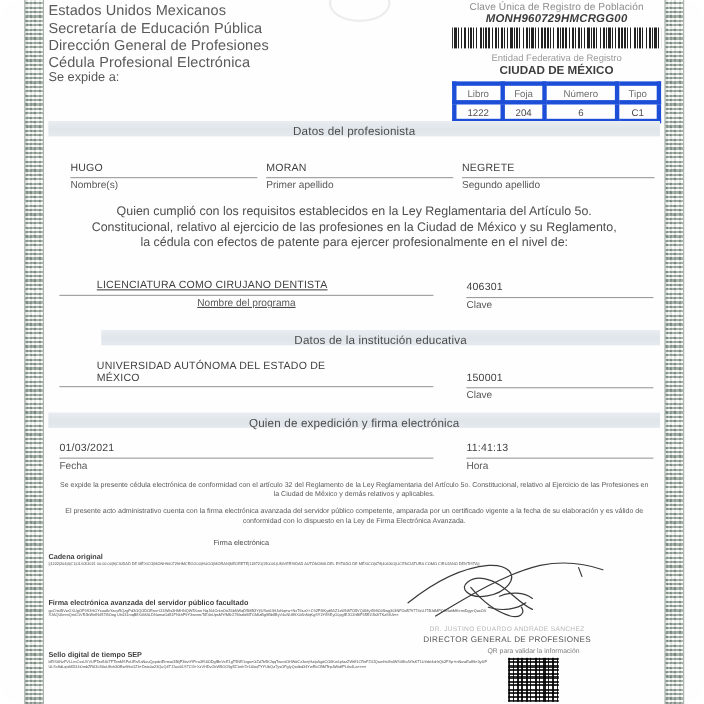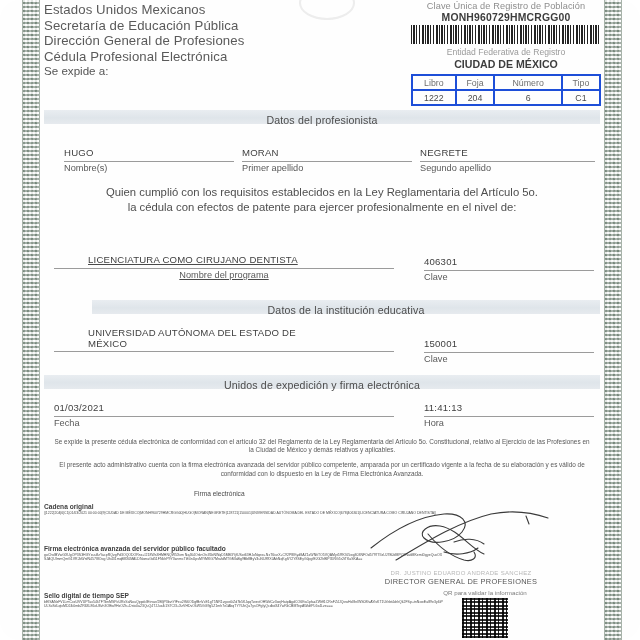--- a/index.html
+++ b/index.html
@@ -33,33 +33,33 @@
     white-space:nowrap;
   }
   .emblem{
     position:absolute;left:255px;top:-14px;width:52px;height:30px;
     border:2px solid #dcdcdc;border-radius:50%;opacity:.5;
   }
 
   
   .curp{position:absolute;right:-1px;top:1px;width:190px;text-align:center;}
   .curp .lbl{font-size:9.2px;color:#8d8d8d;letter-spacing:.1px;}
-  .curp .val{font-size:10.4px;font-weight:bold;color:#3d3d3d;margin-top:1px;letter-spacing:.2px;}
+  .curp .val{font-size:10.4px;font-weight:bold;color:#3d3d3d;margin-top:1px;letter-spacing:.2px;font-style:italic;}
   .barcode{
     height:19px;margin:2px 0 3px 0;
     background:repeating-linear-gradient(90deg,
       #222 0 1px,#fff 1px 2px,#222 2px 4px,#fff 4px 5px,
       #222 5px 6px,#fff 6px 8px,#222 8px 9px,#fff 9px 11px,
       #222 11px 13px,#fff 13px 14px);
   }
   .curp .lbl2{font-size:8.6px;color:#9a9a9a;}
   .curp .entidad{font-size:10.6px;font-weight:bold;color:#3d3d3d;margin:1px 0 4px 0;}
   table.libro{width:100%;border-collapse:collapse;}
   table.libro td{
-    border:2px solid #1d4ed8;font-size:8.8px;text-align:center;
+    border:4px solid #1d4ed8;font-size:8.8px;text-align:center;
     padding:1.5px 0;color:#4b4b4b;
   }
   table.libro tr.head td{color:#6f6f6f;}
 
   .seexpide{position:absolute;left:0;top:64px;font-size:11.6px;color:#555;}
 
   
   .band{
     position:absolute;left:0;right:0;height:14px;
     background:linear-gradient(180deg,#e9edf1 0%,#dfe5ea 55%,#e6eaee 100%);
@@ -165,20 +165,21 @@
       <div class="k">Primer apellido</div>
     </div>
     <div class="fld" style="left:376px;top:148px;width:175px;">
       <div class="v">NEGRETE</div>
       <div class="rule"></div>
       <div class="k">Segundo apellido</div>
     </div>
 
     <div class="para" style="top:185px;">
       <p>Quien cumplió con los requisitos establecidos en la Ley Reglamentaria del Artículo 5o.</p>
+      <p>Constitucional, relativo al ejercicio de las profesiones en la Ciudad de México y su Reglamento,</p>
       <p>la cédula con efectos de patente para ejercer profesionalmente en el nivel de:</p>
     </div>
 
     <div class="fld" style="left:10px;top:255px;width:340px;text-align:left;text-decoration:underline;">
       <div class="v" style="padding-left:34px;">LICENCIATURA COMO CIRUJANO DENTISTA</div>
       <div class="rule"></div>
       <div class="k" style="text-align:center;">Nombre del programa</div>
     </div>
     <div class="fld" style="left:380px;top:257px;width:170px;">
       <div class="v">406301</div>
@@ -195,21 +196,21 @@
 MÉXICO</div>
       <div class="rule"></div>
     </div>
     <div class="fld" style="left:380px;top:339px;width:170px;">
       <div class="v">150001</div>
       <div class="rule"></div>
       <div class="k">Clave</div>
     </div>
 
     <div class="band" style="top:375px;">
-      <span>Unidos de expedición y firma electrónica</span>
+      <span>Quien de expedición y firma electrónica</span>
     </div>
 
     <div class="fld" style="left:10px;top:403px;width:340px;">
       <div class="v">01/03/2021</div>
       <div class="rule"></div>
       <div class="k">Fecha</div>
     </div>
     <div class="fld" style="left:380px;top:403px;width:170px;">
       <div class="v">11:41:13</div>
       <div class="rule"></div>

